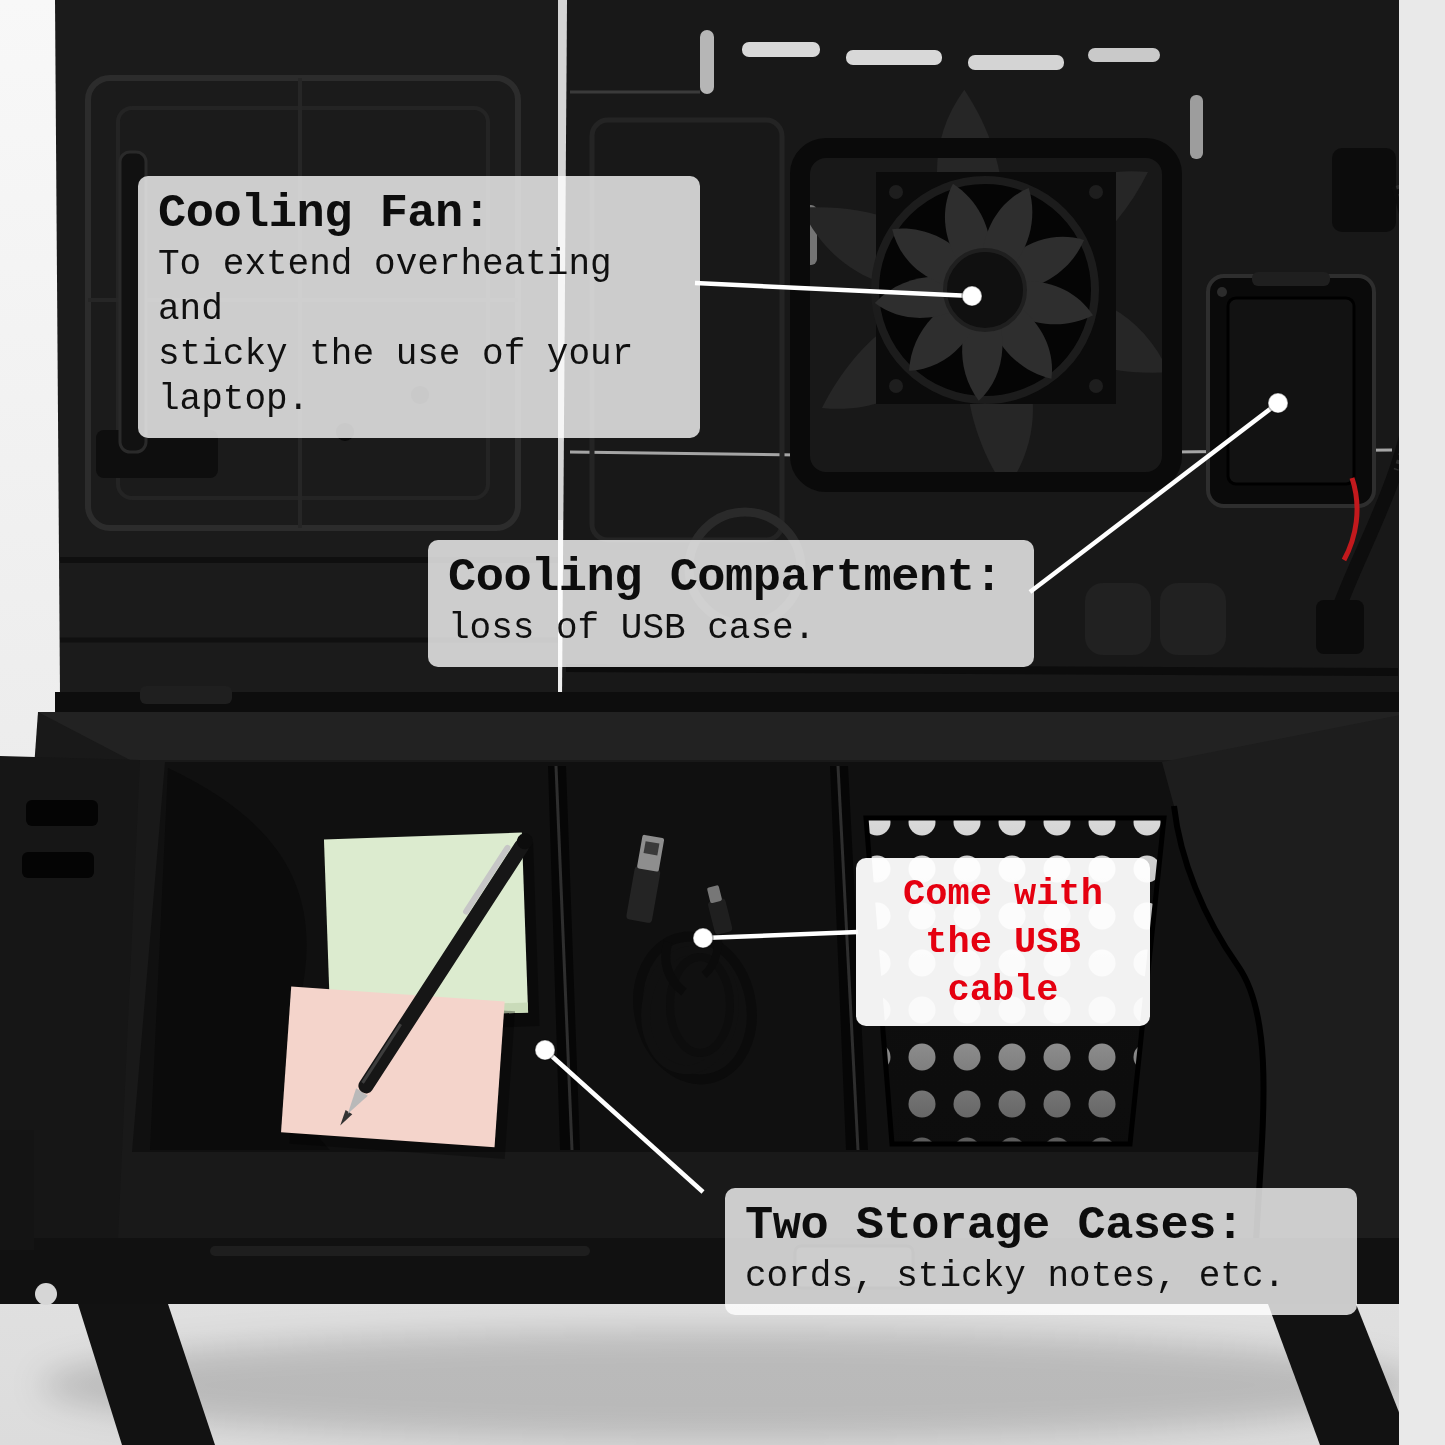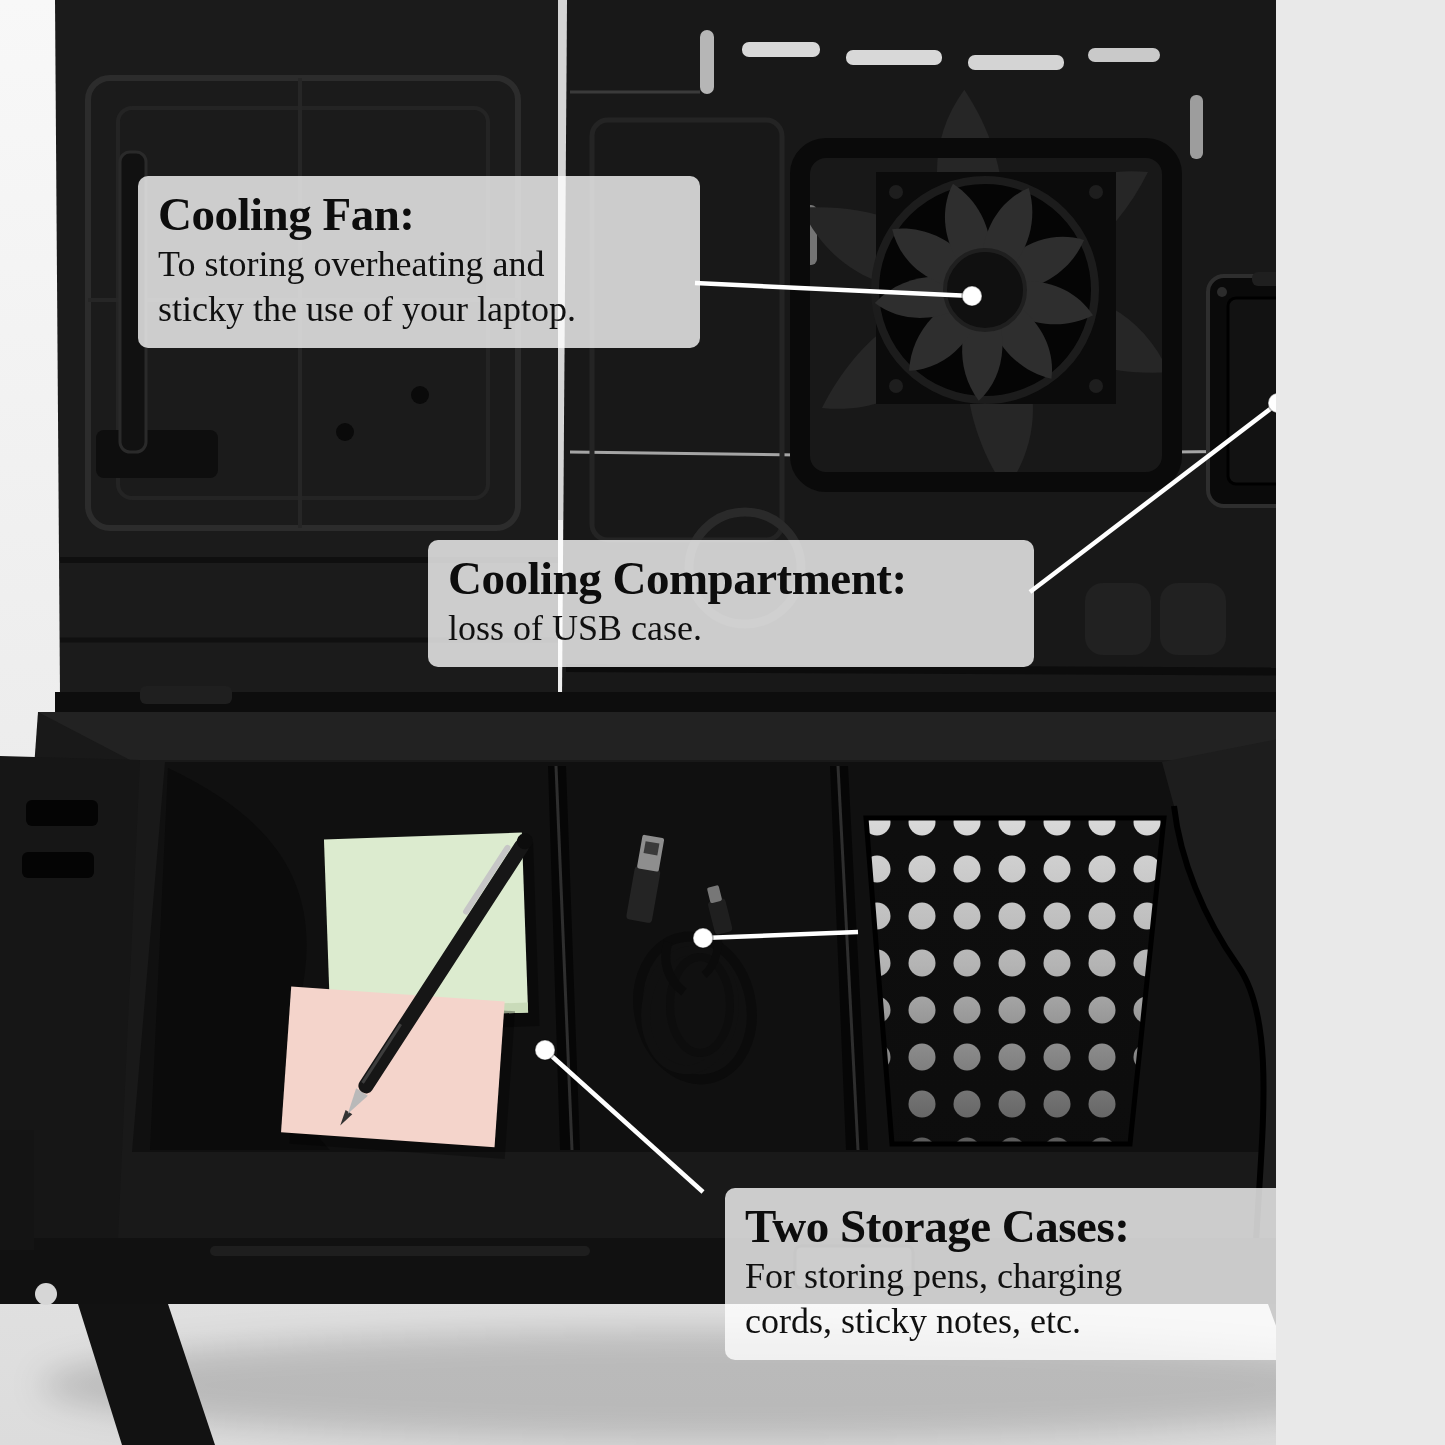--- a/index.html
+++ b/index.html
@@ -1,17 +1,17 @@
 <!DOCTYPE html>
 <html><head>
 <meta charset="utf-8">
 <style>
   html,body{margin:0;padding:0;background:#e9e9e9;}
-  #page{position:relative;width:1276px;height:1445px;overflow:hidden;
-        font-family:Liberation Serif, serif;}
+  #page{position:relative;width:1399px;height:1445px;overflow:hidden;
+        font-family:Liberation Mono, monospace;}
   #page svg.scene{position:absolute;left:0;top:0;}
   .callout{position:absolute;background:rgba(255,255,255,0.78);border-radius:10px;
            padding:10px 20px 16px;box-sizing:border-box;}
   .c-title{font-size:47px;font-weight:700;color:#0d0d0d;line-height:1.2;letter-spacing:-0.5px;}
   .c-body{font-size:36px;color:#101010;line-height:1.25;}
   .usb-box{position:absolute;background:rgba(255,255,255,0.95);border-radius:10px;
            text-align:center;padding:12px 6px;box-sizing:border-box;}
   .usb-line{font-size:37px;font-weight:700;color:#e50010;line-height:1.3;}
 </style>
 </head>
@@ -212,29 +212,32 @@
   <g fill="#ffffff" stroke="rgba(0,0,0,0.3)" stroke-width="1.5">
     <circle cx="972" cy="296" r="10"></circle>
     <circle cx="1278" cy="403" r="10"></circle>
     <circle cx="703" cy="938" r="10"></circle>
     <circle cx="545" cy="1050" r="10"></circle>
   </g>
 </svg>
 
 <div class="callout" style="left:138px; top:176px; width:562px;">
   <div class="c-title">Cooling Fan:</div>
-  <div class="c-body">To storing overheating and</div>
+  <div class="c-body">To extend overheating and</div>
   <div class="c-body">sticky the use of your laptop.</div>
 </div>
 
 <div class="callout" style="left:428px; top:540px; width:606px;">
   <div class="c-title">Cooling Compartment:</div>
   <div class="c-body">loss of USB case.</div>
 </div>
 
+<div class="usb-box" style="left:856px; top:858px; width:294px;">
+  <div class="usb-line">Come with</div>
+  <div class="usb-line">the USB cable</div>
+</div>
 
 <div class="callout" style="left:688px; top:1188px; width:632px;margin-left:37px;">
   <div class="c-title">Two Storage Cases:</div>
-  <div class="c-body">For storing pens, charging</div>
   <div class="c-body">cords, sticky notes, etc.</div>
 </div>
 
 </div>
 
 </body></html>

